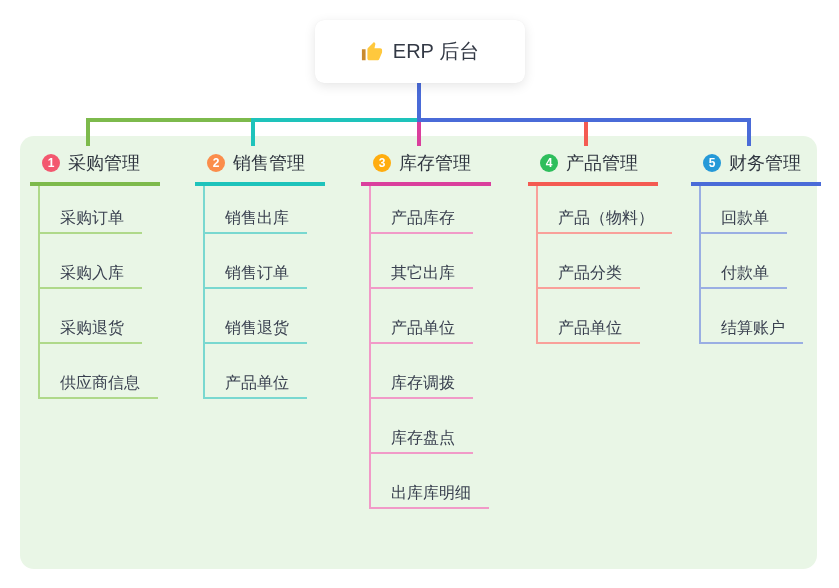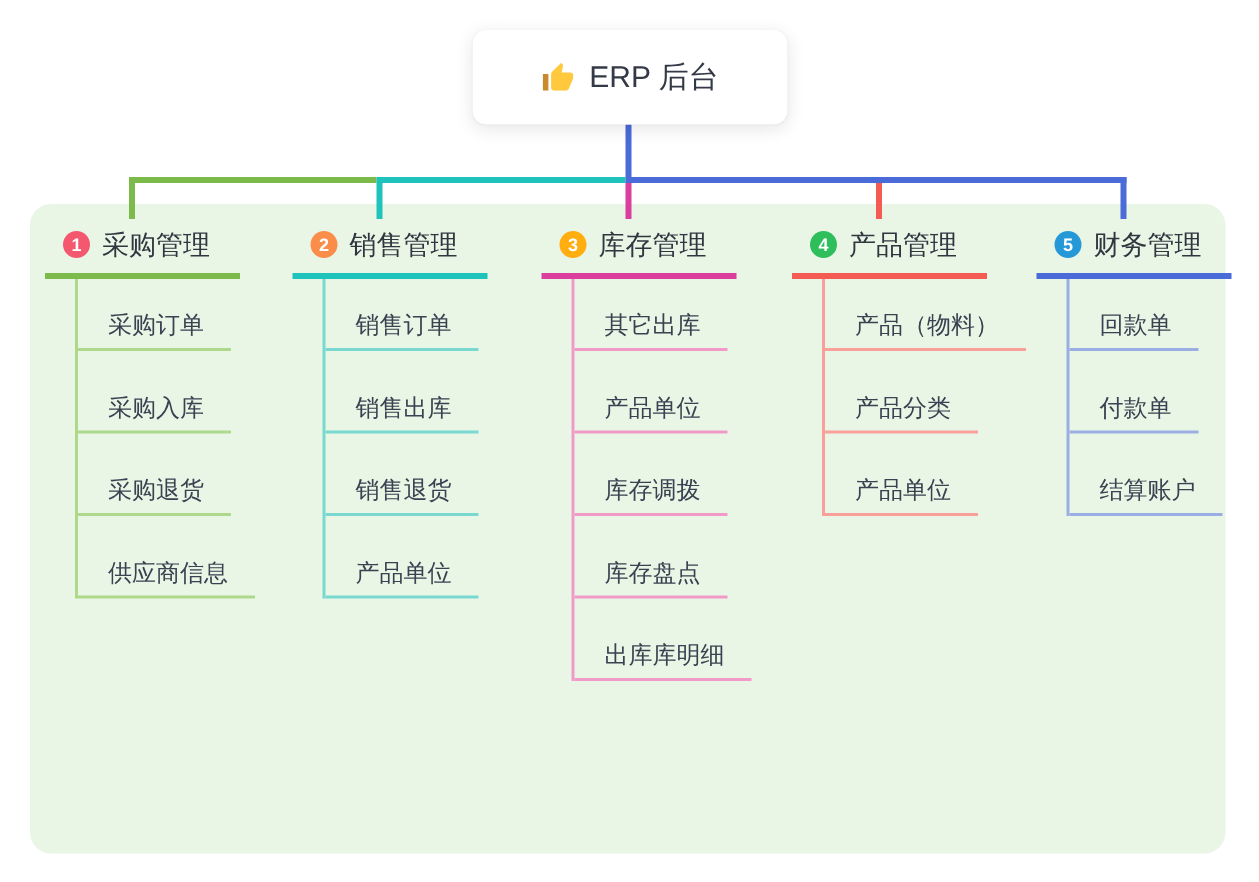--- a/index.html
+++ b/index.html
@@ -18,21 +18,21 @@
     font-size:20px; color:#333945; cursor:default; }
   .root-icon { display:inline-flex; }
 
   .branch { position:absolute; top:146px; }
   .branch-header { display:inline-flex; align-items:center; gap:8px;
     padding:5px 20px 7px 12px; border-bottom:4px solid var(--c);
     font-size:18px; color:#303640; white-space:nowrap; cursor:default; }
   .badge { width:18px; height:18px; border-radius:50%; background:var(--bc);
     color:#ffffff; font-size:12px; font-weight:bold;
     display:inline-flex; align-items:center; justify-content:center; flex:0 0 auto; }
-  .children { margin-left:20px; border-left:2px solid var(--lc); width:max-content; }
+  .children { margin-left:8px; border-left:2px solid var(--lc); width:max-content; }
   .child { height:55px; display:flex; align-items:flex-end; }
   .child:first-child { height:48px; }
   .child-label { display:inline-block; border-bottom:2px solid var(--lc);
     padding:0 18px 5px 20px; font-size:16px; color:#3a4150; line-height:1.2;
     white-space:nowrap; cursor:default; }
 </style>
 </head>
 <body>
 
 <div class="canvas">
@@ -80,39 +80,42 @@
   </div>
         </div>
   </div>
       <div class="branch" style="left: 195px; --c: #1EC3BB; --lc: #79D8D0; --bc: #FB8D4B;">
     <div class="branch-header">
       <span class="badge">2</span>
       <span class="branch-label">销售管理</span>
     </div>
     <div class="children">
           <div class="child">
-    <span class="child-label">销售订单</span>
+    <span class="child-label">销售出库</span>
   </div>
           <div class="child">
-    <span class="child-label">销售出库</span>
+    <span class="child-label">销售订单</span>
   </div>
           <div class="child">
     <span class="child-label">销售退货</span>
   </div>
           <div class="child">
     <span class="child-label">产品单位</span>
   </div>
         </div>
   </div>
       <div class="branch" style="left: 361px; --c: #DA3F9D; --lc: #F19AC8; --bc: #FFAD0F;">
     <div class="branch-header">
       <span class="badge">3</span>
       <span class="branch-label">库存管理</span>
     </div>
     <div class="children">
+          <div class="child">
+    <span class="child-label">产品库存</span>
+  </div>
           <div class="child">
     <span class="child-label">其它出库</span>
   </div>
           <div class="child">
     <span class="child-label">产品单位</span>
   </div>
           <div class="child">
     <span class="child-label">库存调拨</span>
   </div>
           <div class="child">

